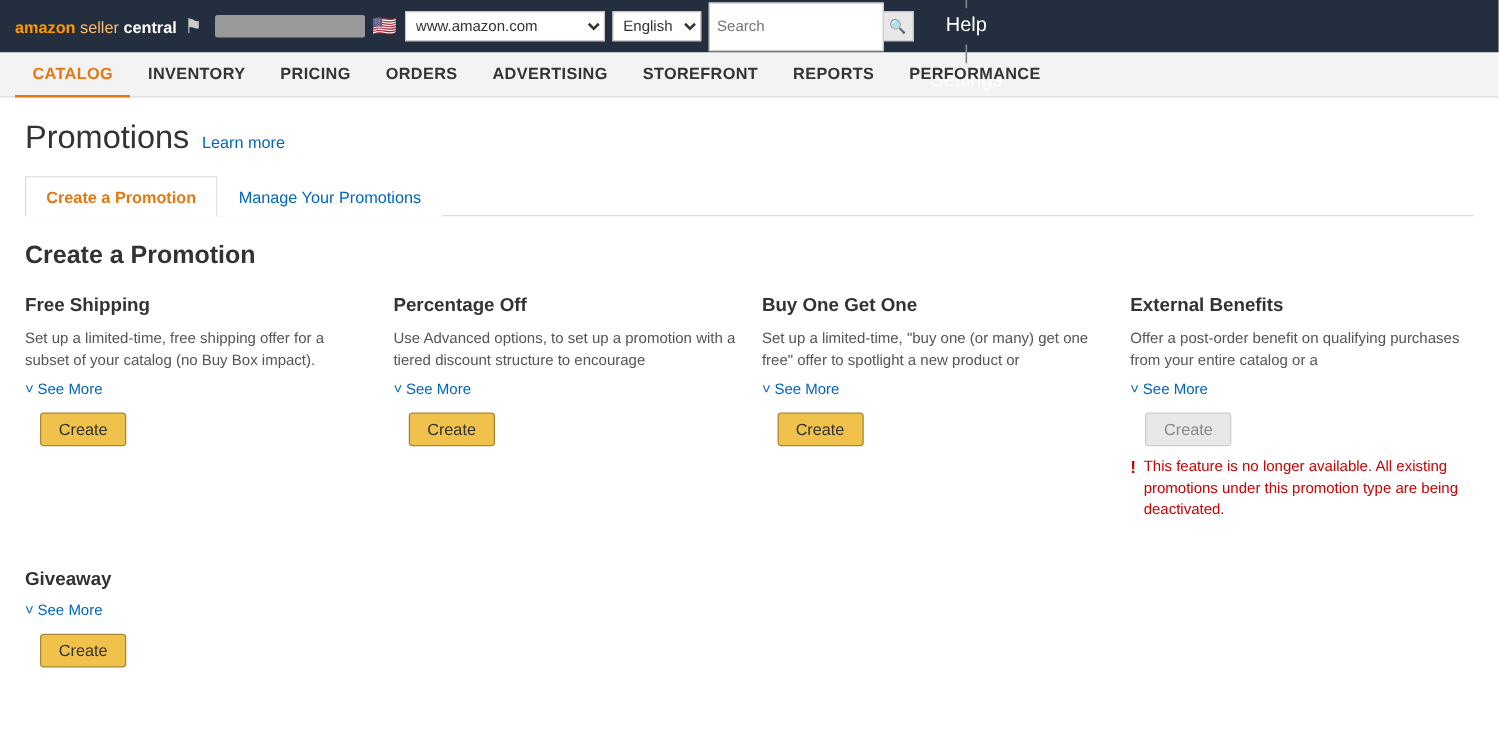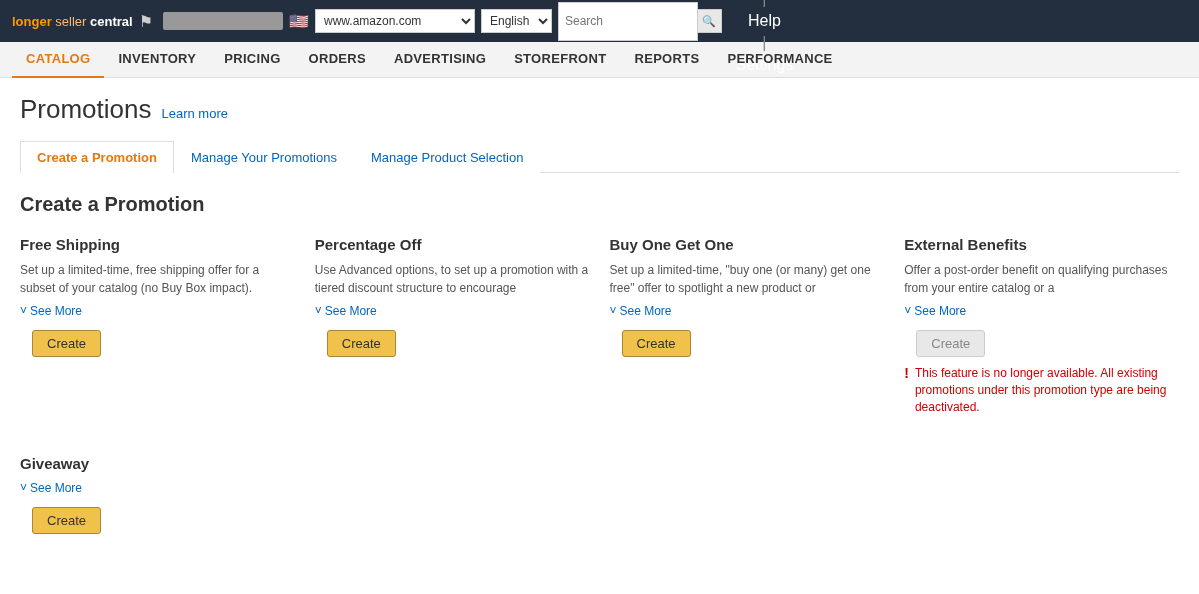--- a/index.html
+++ b/index.html
@@ -252,21 +252,21 @@
     .giveaway-card {
       max-width: 250px;
     }
   </style>
 </head>
 <body>
 
 <div class="top-header">
   <div class="logo-area">
     <span class="logo-text">
-      <span class="logo-amazon">longer</span>
+      <span class="logo-amazon">amazon</span>
       <span class="logo-seller"> seller</span>
       <span class="logo-central"> central</span>
     </span>
     <span class="flag-icon">⚑</span>
   </div>
 
   <div class="account-bar">
     <div class="account-placeholder"></div>
     <span class="flag-img">🇺🇸</span>
     <select class="url-select">
@@ -303,21 +303,20 @@
 <div class="page-content">
 
   <div class="page-title-row">
     <h1 class="page-title">Promotions</h1>
     <a href="#" class="learn-more">Learn more</a>
   </div>
 
   <div class="tabs">
     <div class="tab active">Create a Promotion</div>
     <div class="tab">Manage Your Promotions</div>
-    <div class="tab">Manage Product Selection</div>
   </div>
 
   <div class="section-title">Create a Promotion</div>
 
   <div class="promo-grid">
 
     <div class="promo-card">
       <div class="promo-card-title">Free Shipping</div>
       <div class="promo-card-desc">Set up a limited-time, free shipping offer for a subset of your catalog (no Buy Box impact).</div>
       <a href="#" class="see-more">˅ <span>See More</span></a>

